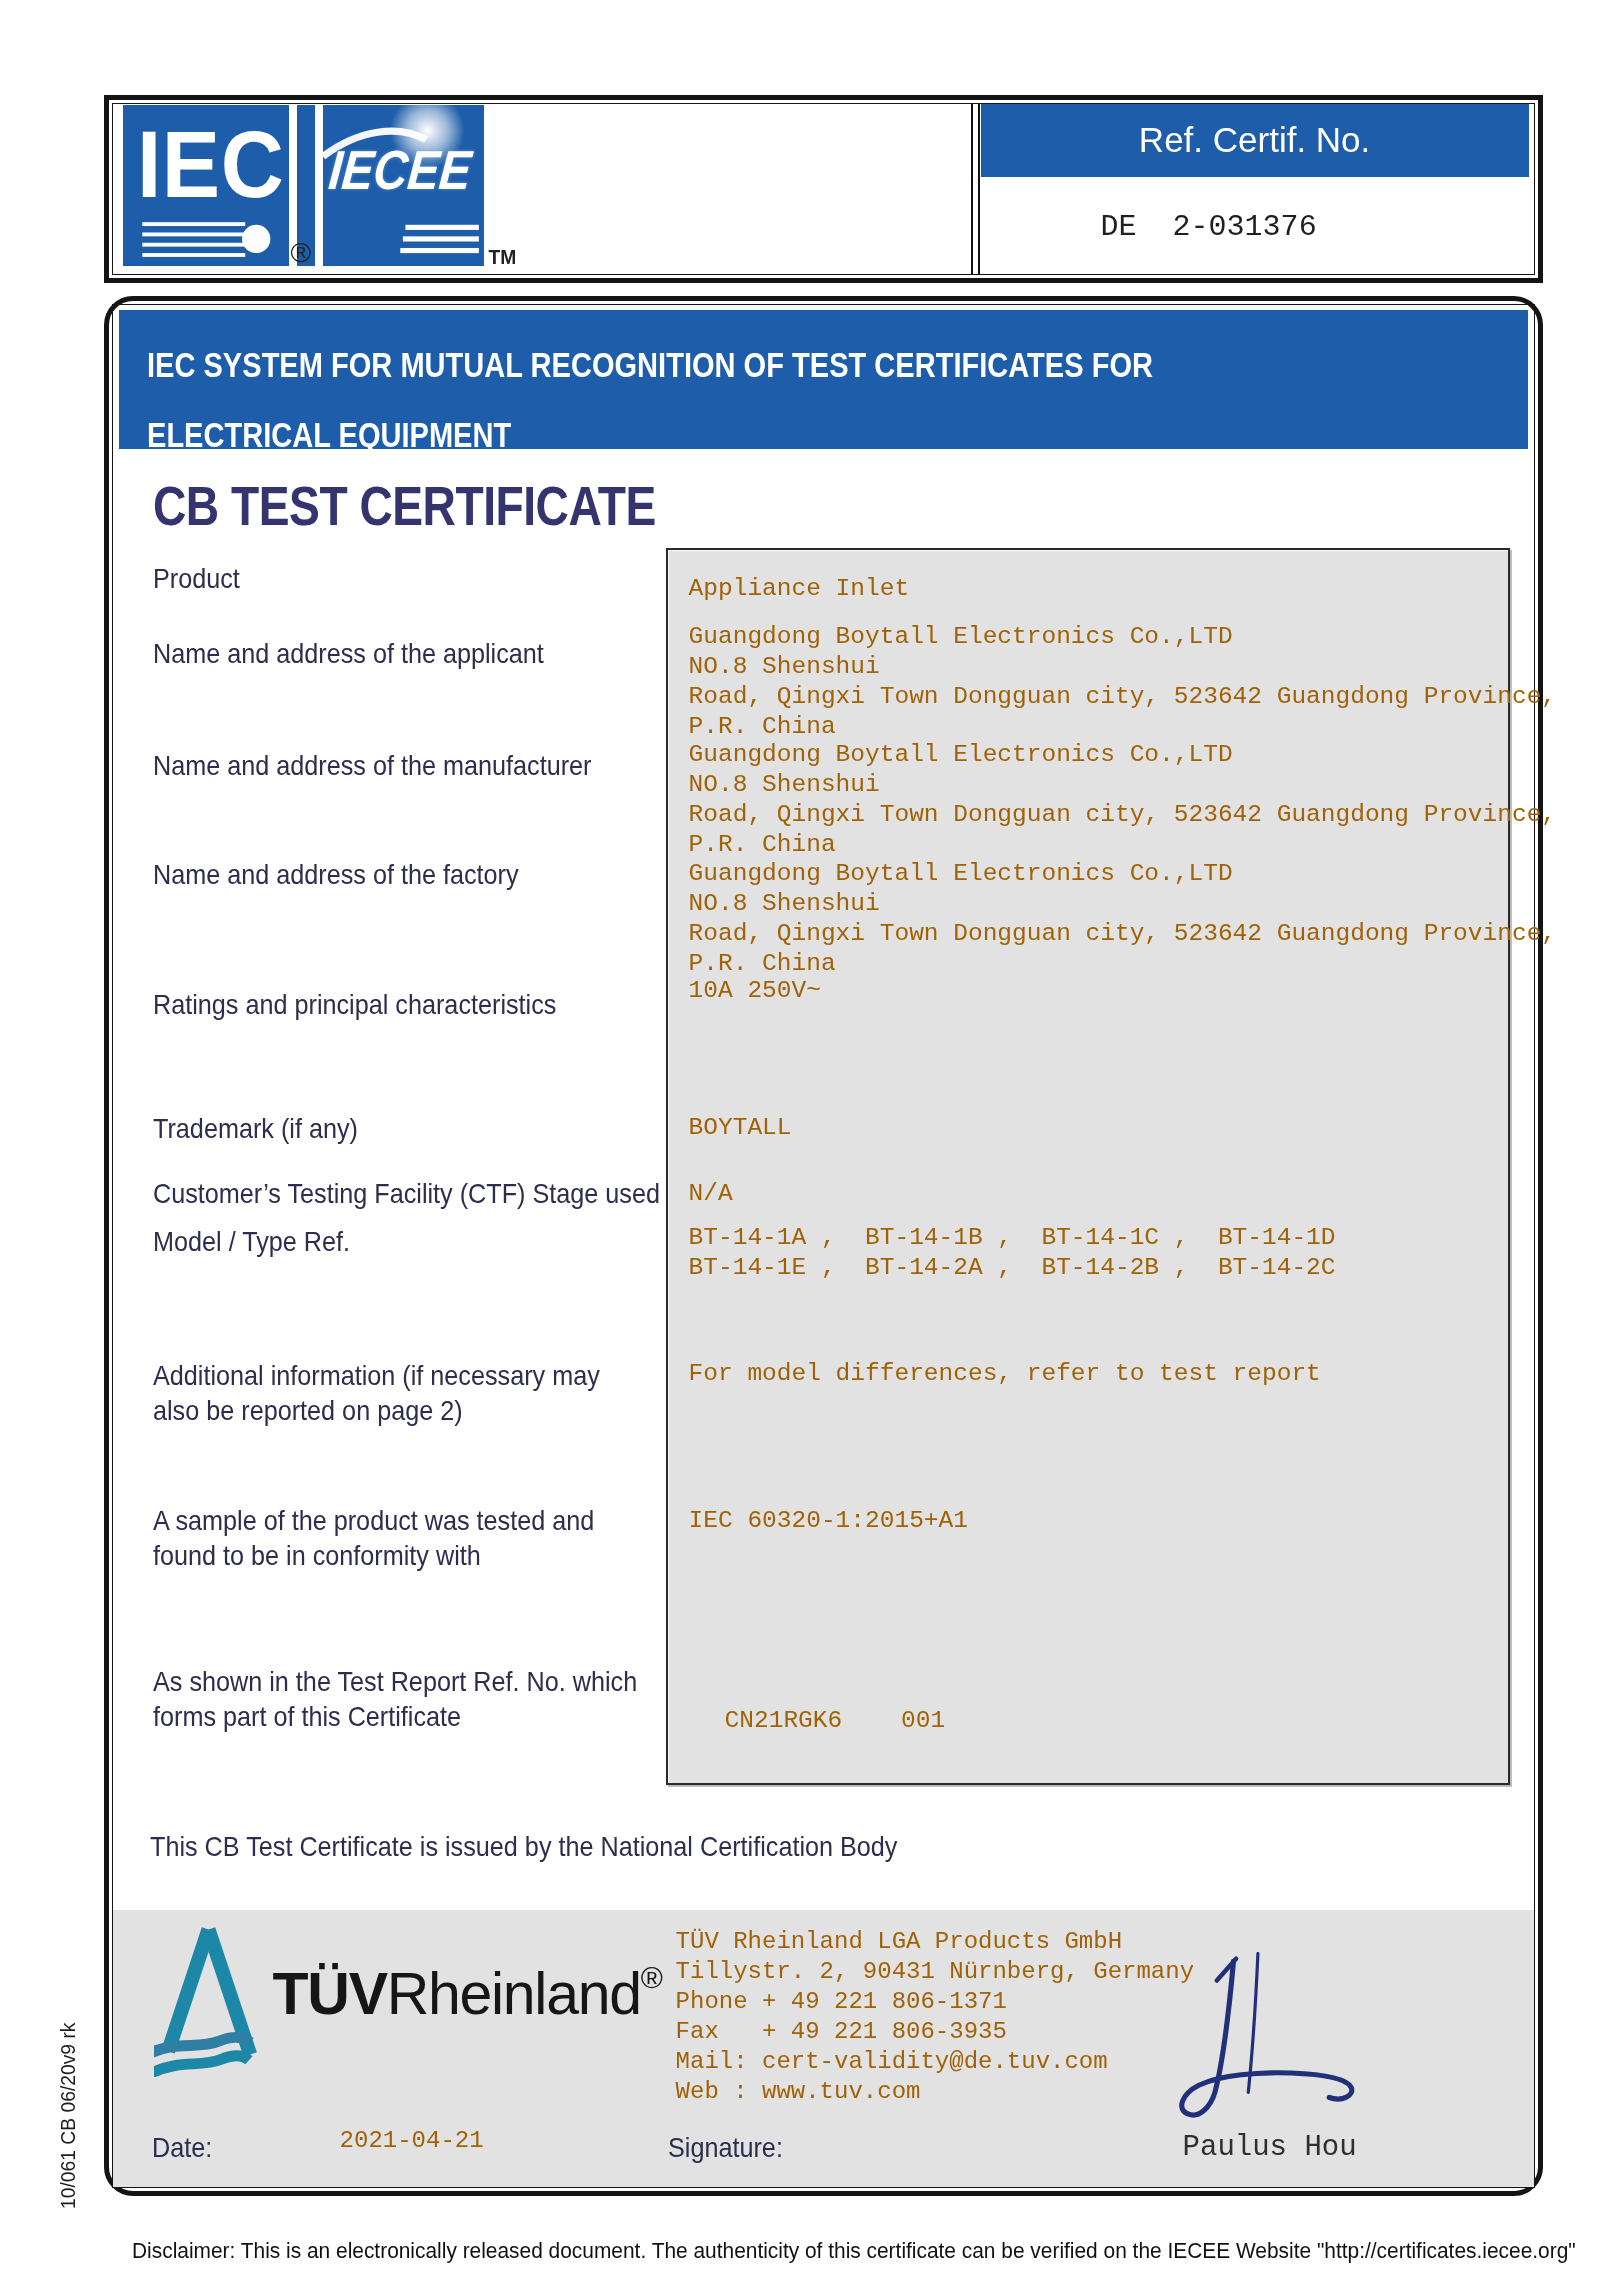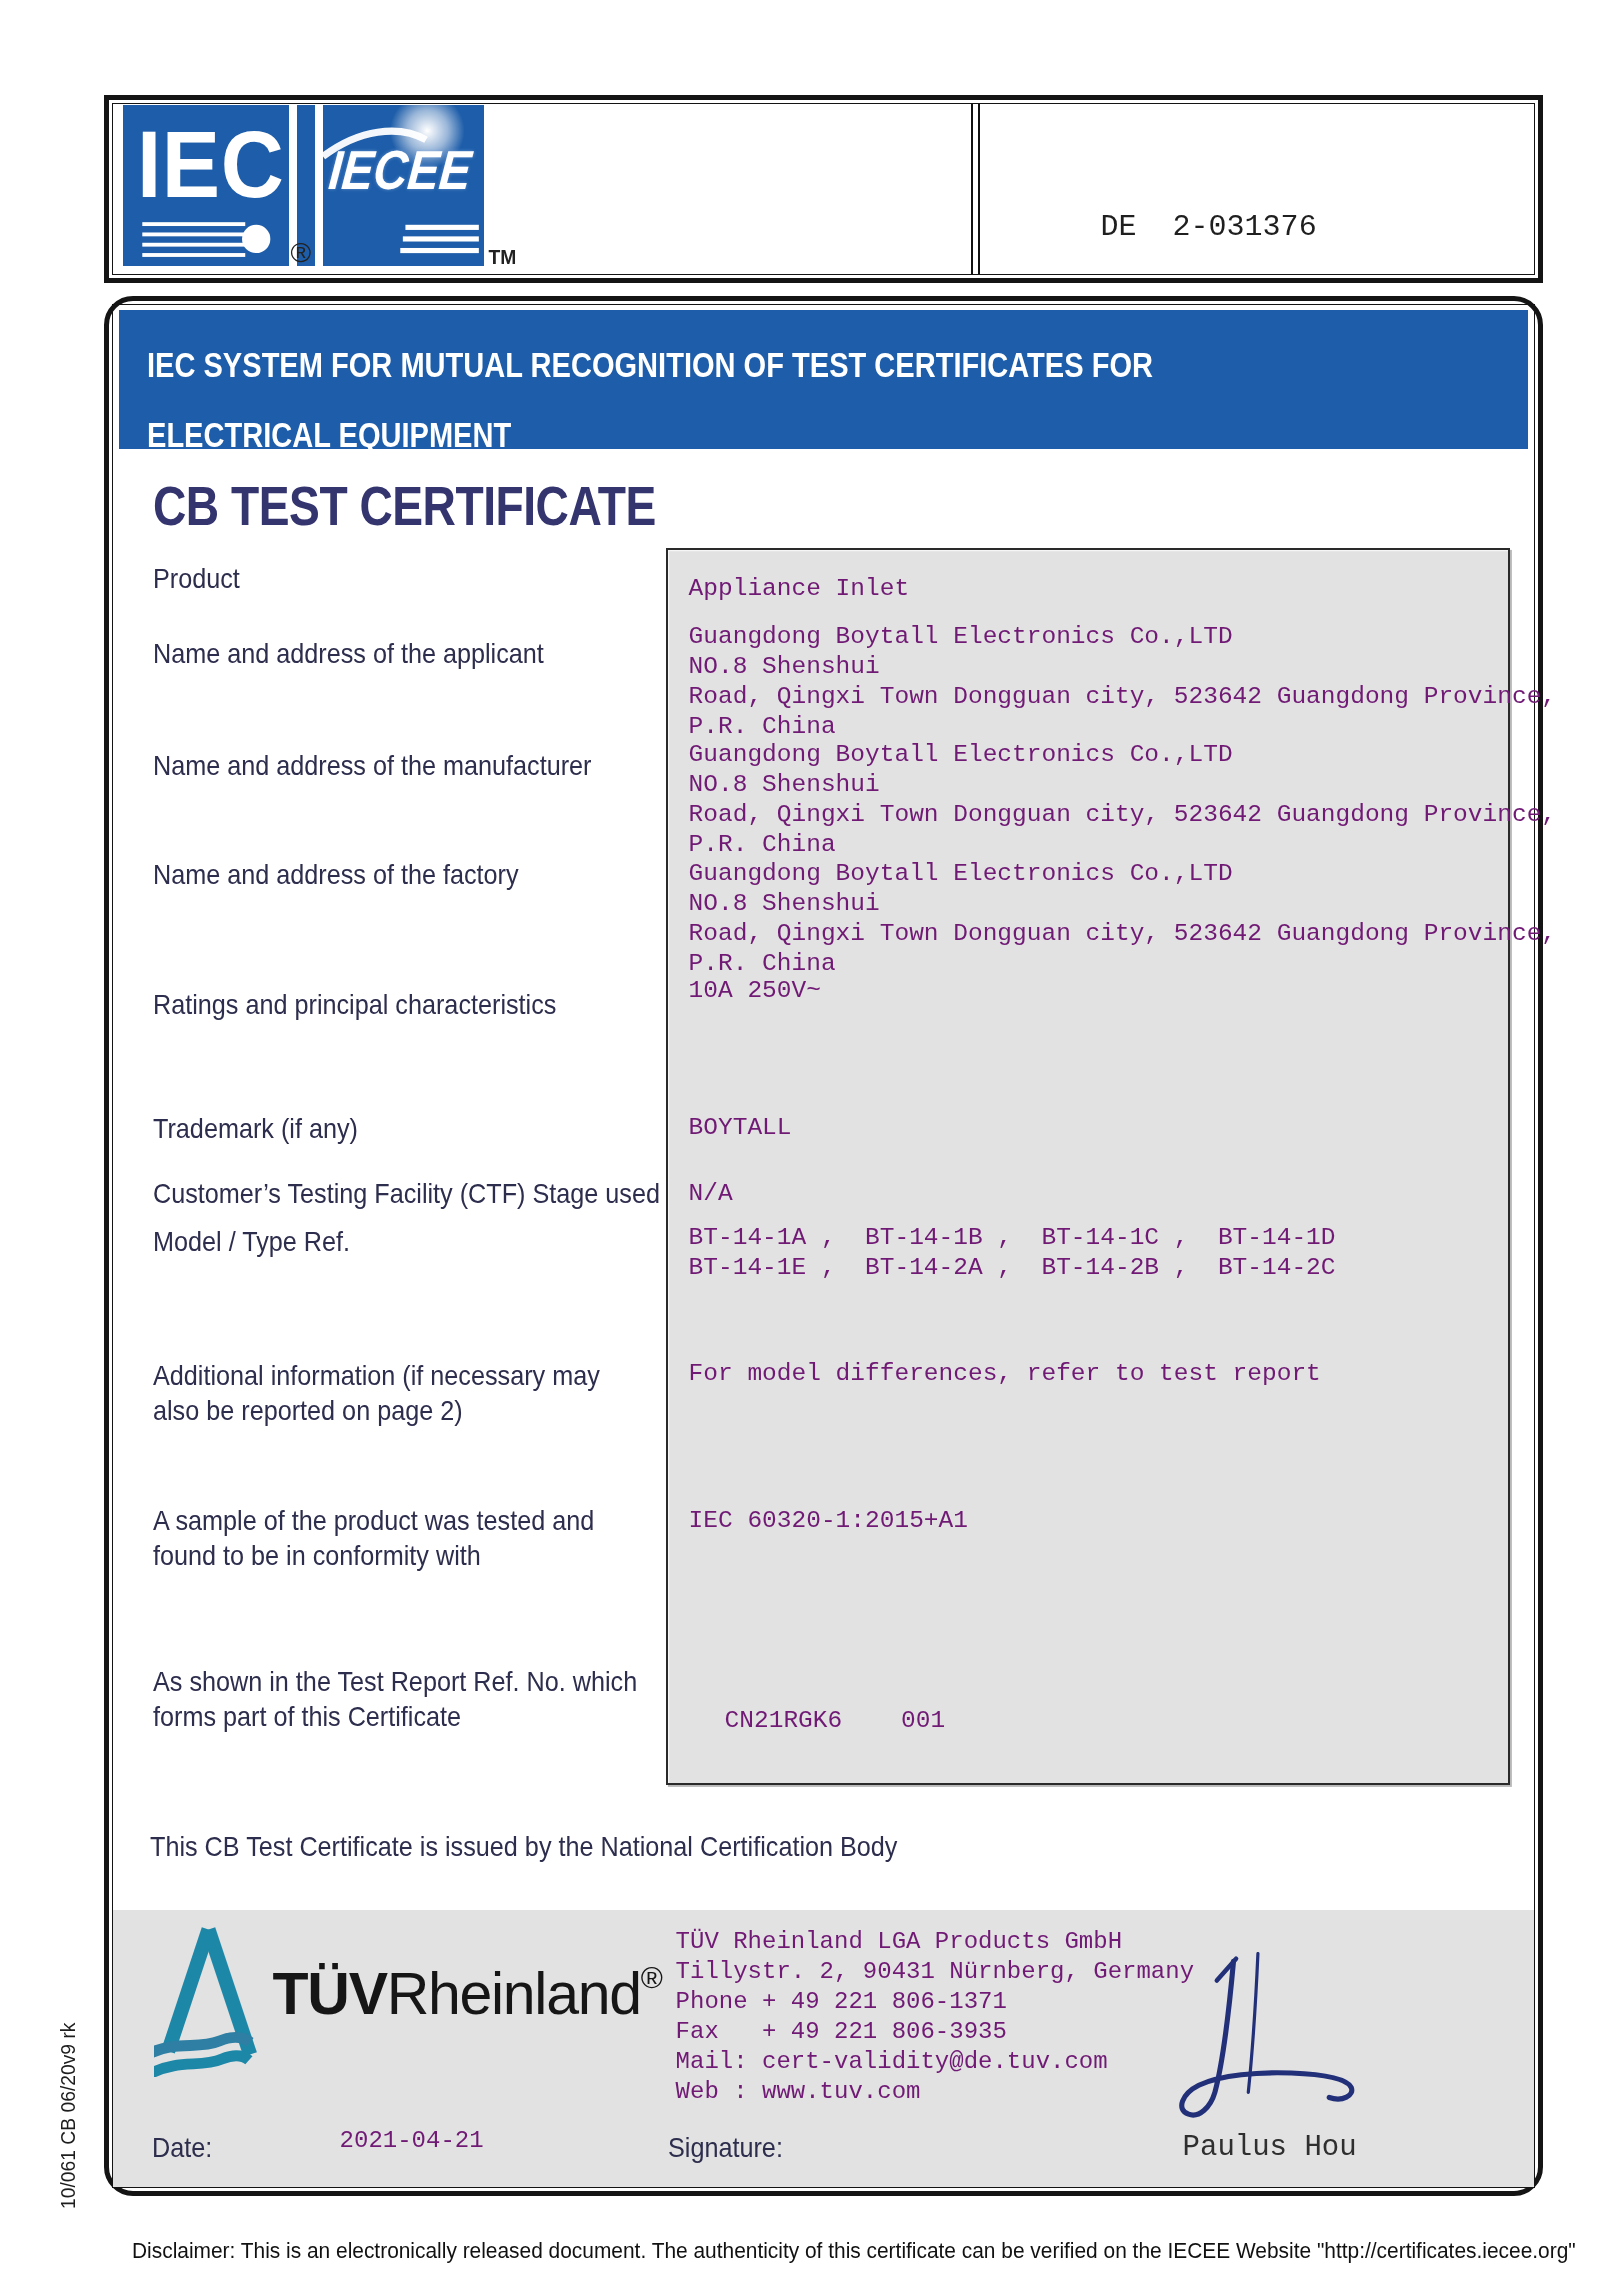--- a/index.html
+++ b/index.html
@@ -14,21 +14,21 @@
   .iec-text{position:absolute;left:14px;top:5.1px;color:#fff;font-weight:bold;font-size:95px;
             letter-spacing:0.6px;transform:scaleX(0.92);transform-origin:0 0;}
   .iecee-text{position:absolute;left:9px;top:33px;color:#fff;font-weight:bold;font-style:italic;
             font-size:55px;letter-spacing:0px;transform:scaleX(0.86) skewX(-6deg);transform-origin:0 0;
             text-shadow:0 0 3.9px rgba(120,160,220,.8);}
   .reg-mark{position:absolute;font-size:28px;color:#222;}
   .tm-mark{position:absolute;font-size:19.3px;color:#222;font-weight:bold;}
   .hdr-divider{position:absolute;width:5.8px;border-left:2.6px solid #111;border-right:2.6px solid #111;top:0;bottom:0;}
   .ref-bar{position:absolute;background:#1d5da9;color:#fff;display:flex;align-items:center;justify-content:center;
            font-size:35px;font-weight:500;}
-  .mono{font-family:"Liberation Mono", monospace;color:#701a75;white-space:pre;}
+  .mono{font-family:"Liberation Mono", monospace;color:#a16207;white-space:pre;}
   .ref-val{font-family:"Liberation Mono", monospace;font-size:30px;color:#1f1f1f;white-space:pre;}
   
   .banner{position:absolute;background:#1d5da9;}
   .banner-text{position:absolute;left:28px;top:20.6px;color:#fff;font-weight:bold;font-size:35px;
                line-height:70px;white-space:pre-line;transform:scaleX(0.83);transform-origin:0 0;}
   .page-title{position:absolute;font-size:55px;font-weight:bold;color:#34346f;letter-spacing:-0.6px;
               transform:scaleX(0.84);transform-origin:0 0;white-space:nowrap;}
   .lbl{position:absolute;font-size:28px;line-height:35px;color:#2d2d4d;
        transform:scaleX(0.9);transform-origin:0 0;white-space:pre-line;}
   .val{position:absolute;font-size:24.5px;line-height:30px;}
@@ -79,20 +79,23 @@
           <rect x="124" y="204" width="118" height="8" fill="#fff"></rect>
           <rect x="120" y="222" width="122" height="8" fill="#fff"></rect>
         </svg>
         <span class="iecee-text">IECEE</span>
       </div>
 
       <span class="tm-mark" style="left:376px;top:143px;">TM</span>
 
       <div class="hdr-divider" style="left:858px;"></div>
 
+      <div class="ref-bar" style="left:868px;top:0px;width:548px;height:73px;">
+        <span>Ref. Certif. No.</span>
+      </div>
 
       <span class="ref-val abs" style="left:988px;top:106px;">DE  2-031376</span>
     </div>
   </div>
 
   <div class="dbox" style="left:104px;top:296px;width:1439px;height:1900px;border-radius:29px;">
     <div class="dbox-inner">
 
       <div class="footer-band"></div>
 

